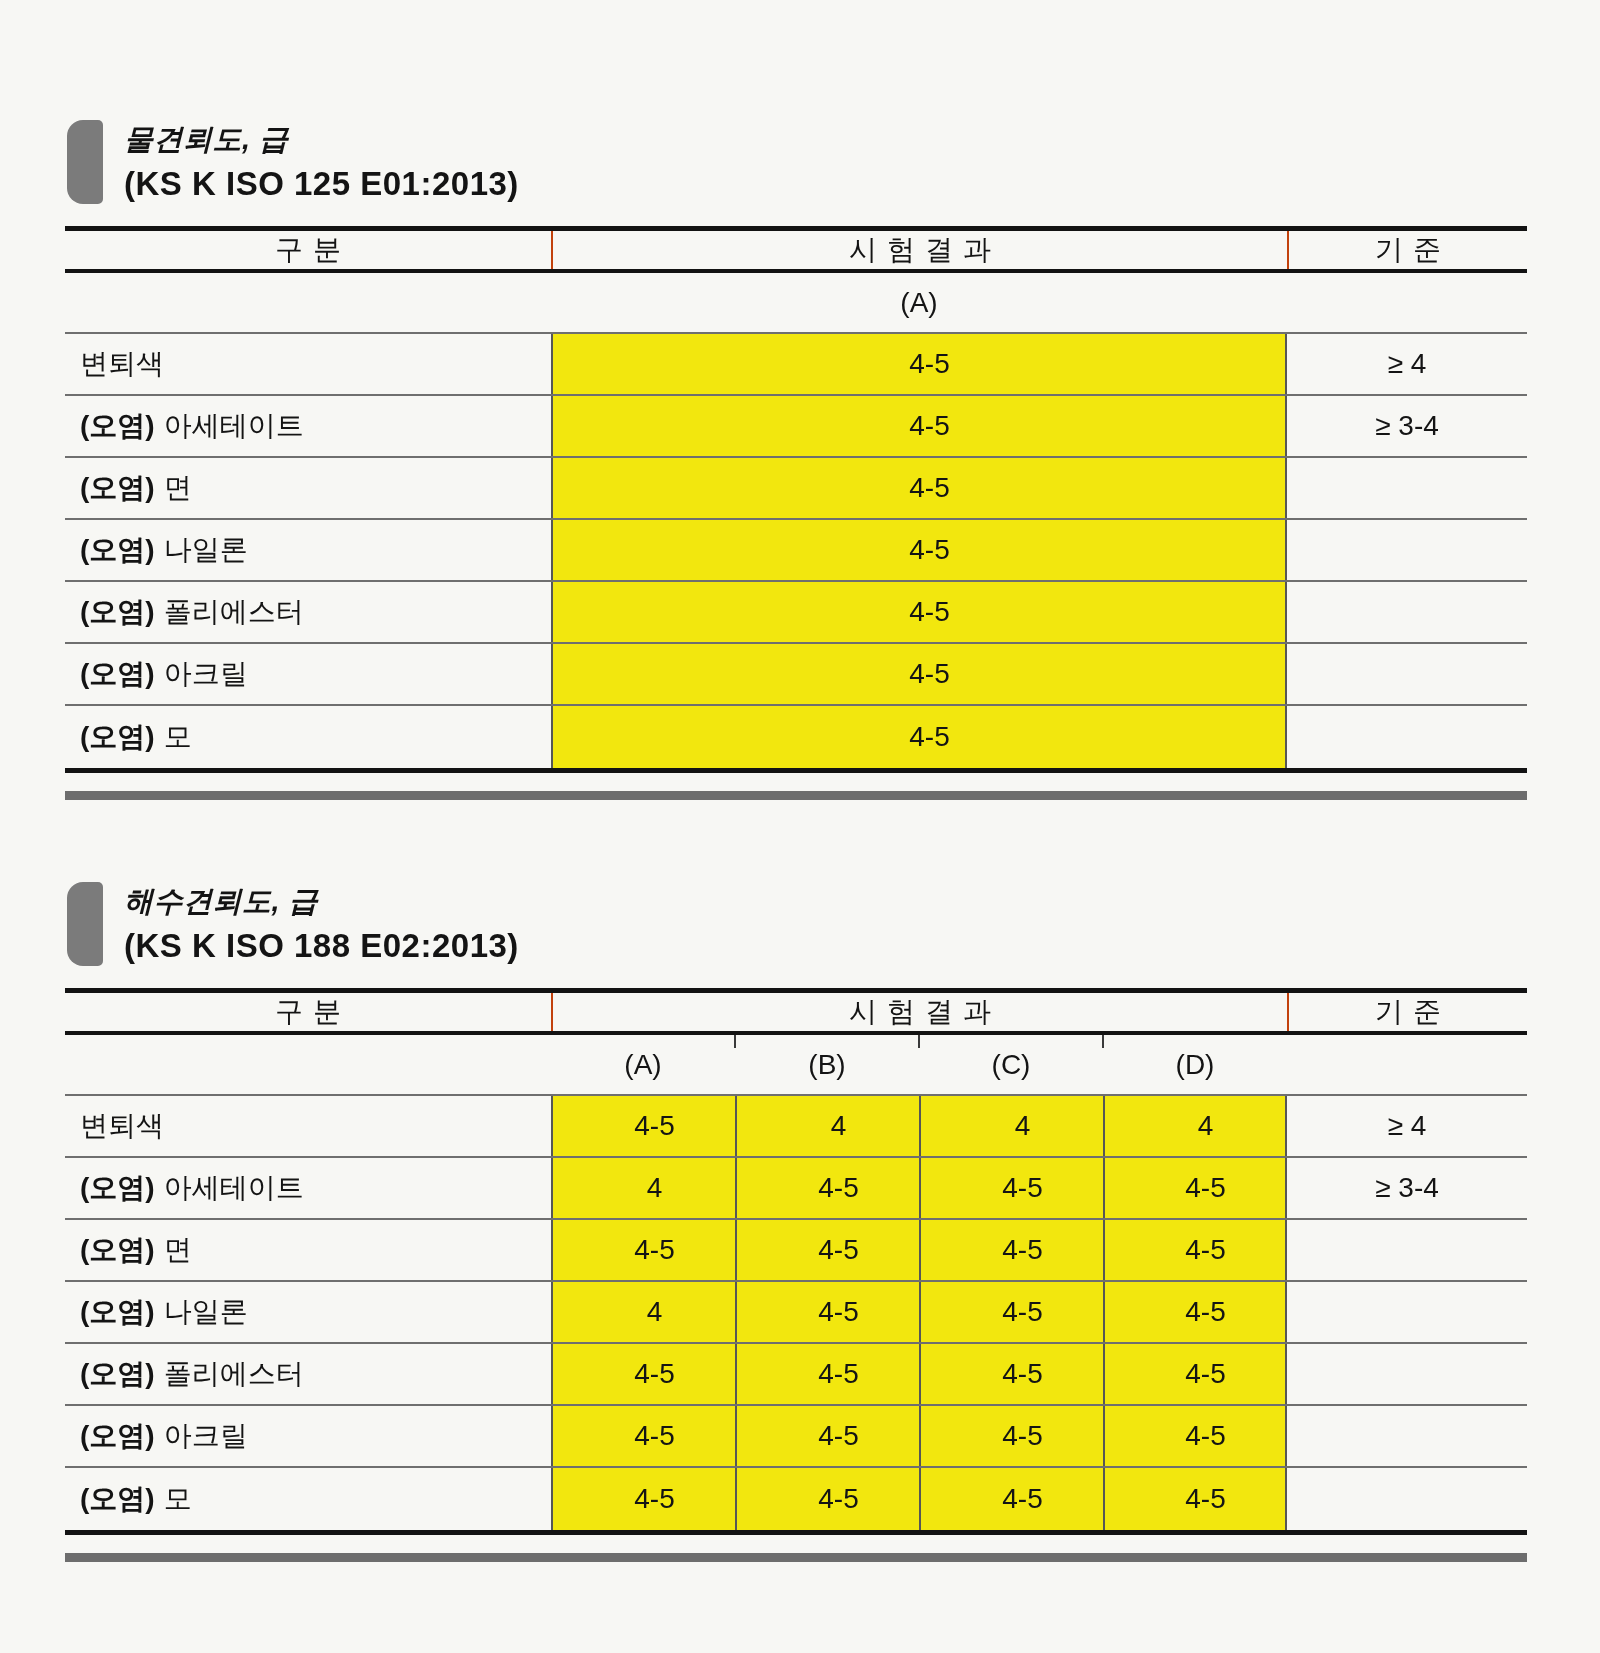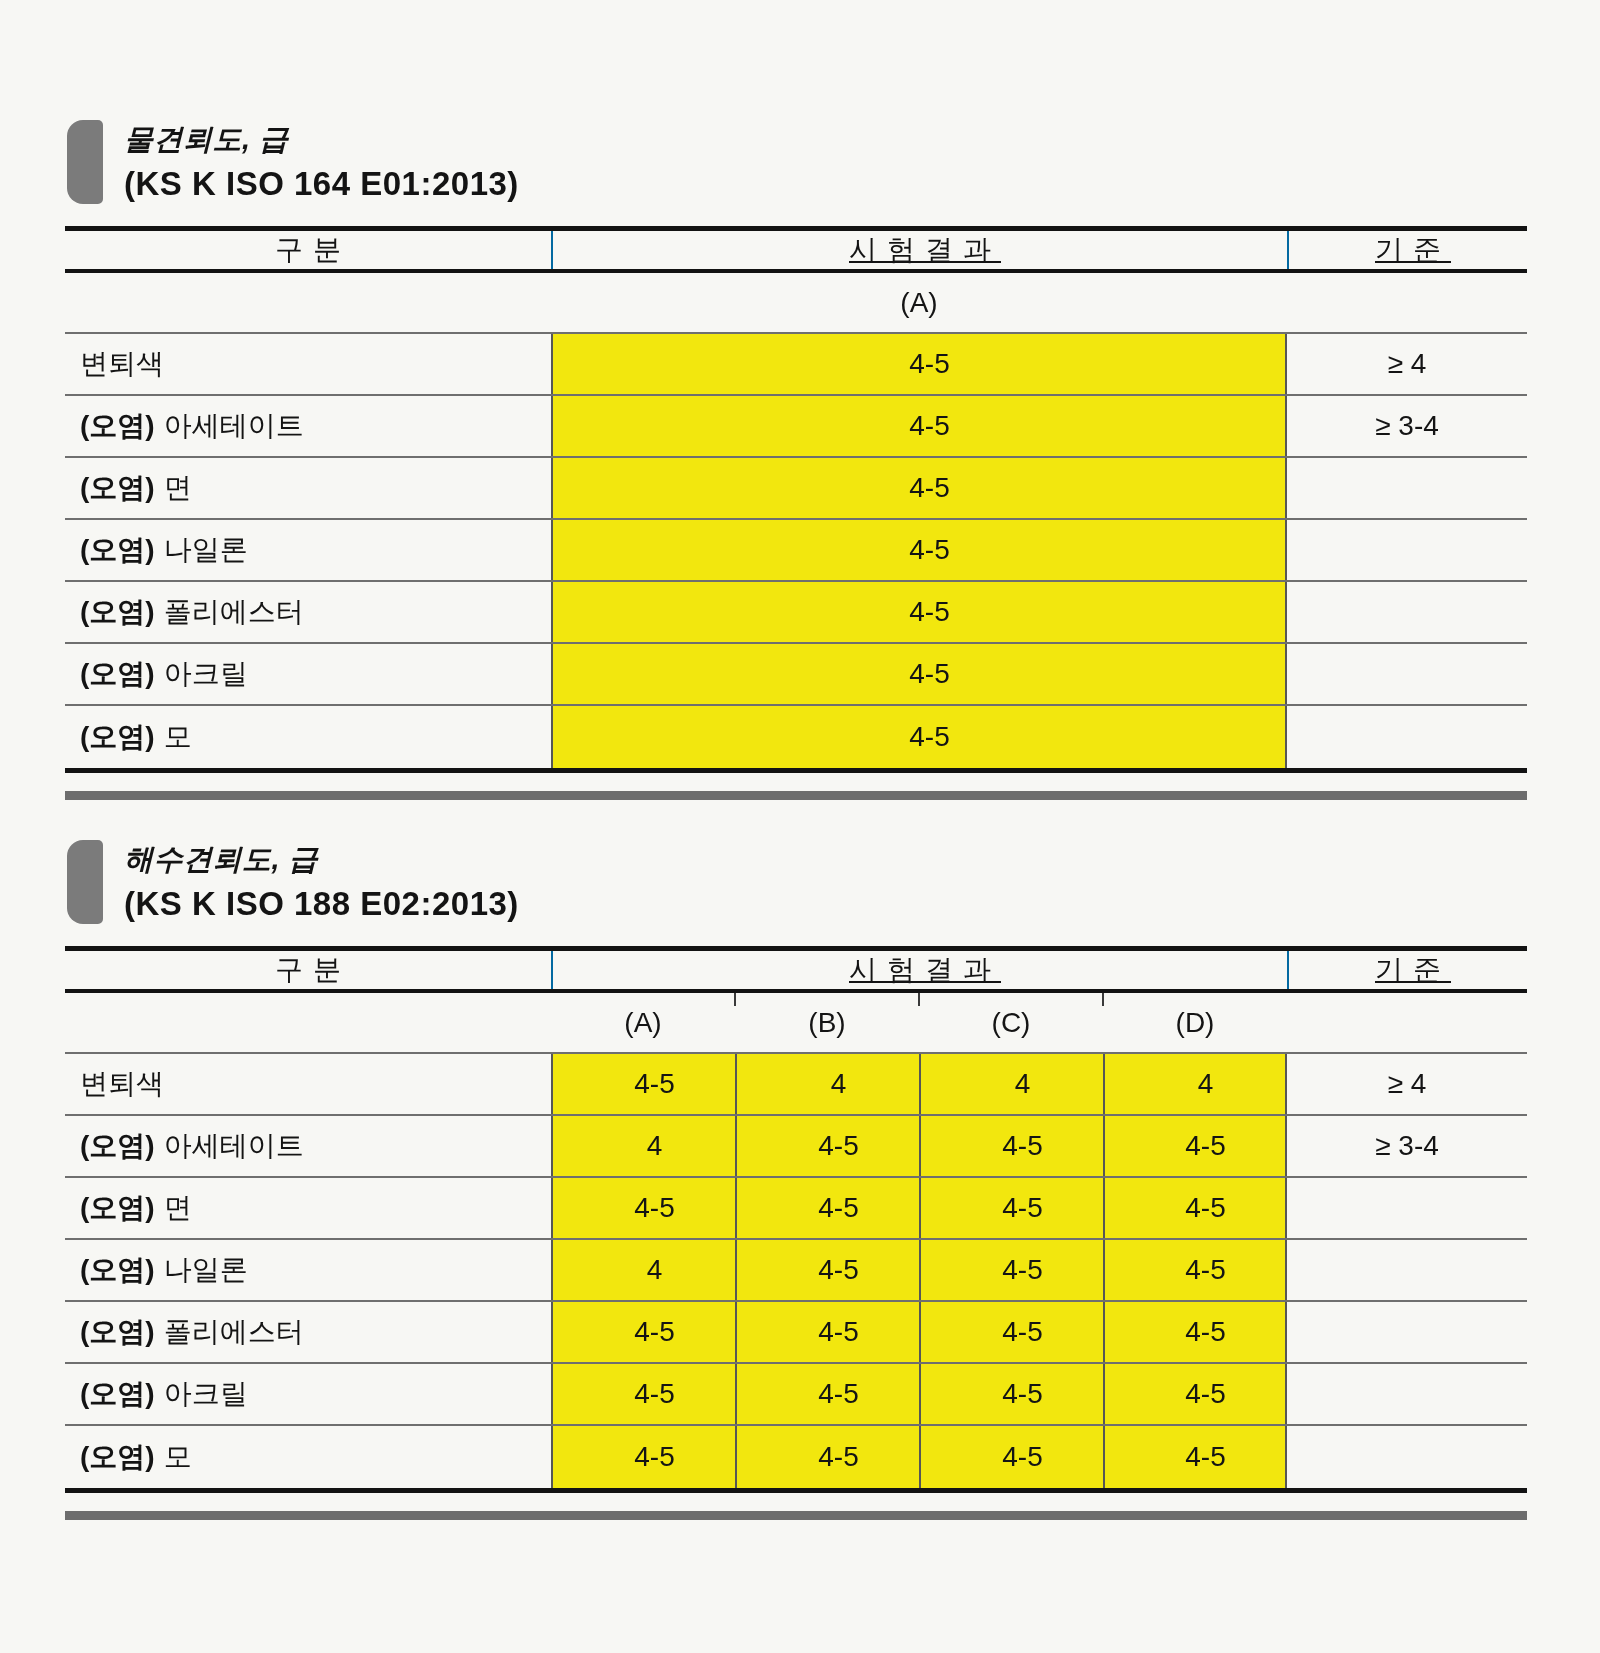--- a/index.html
+++ b/index.html
@@ -69,21 +69,21 @@
     border-bottom: 4px solid var(--line-strong);
   }
   .hdr-cell {
     display: flex;
     align-items: center;
     justify-content: center;
     letter-spacing: 10px;
     text-indent: 10px;
     font-size: 28px;
   }
-  .hdr-cell + .hdr-cell { border-left: 2px solid #0369a1; text-decoration: underline; }
+  .hdr-cell + .hdr-cell { border-left: 2px solid #c2410c; }
   .sub-row {
     position: relative;
     display: grid;
     height: 61px;
     border-bottom: 2px solid var(--line-thin);
   }
   .t1 .sub-row { grid-template-columns: 486px 736px 240px; }
   .t2 .sub-row { grid-template-columns: 486px 184px 184px 184px 184px 240px; }
   .sub-cell {
     display: flex;
@@ -129,33 +129,33 @@
     display: flex;
     align-items: center;
     justify-content: center;
   }
   .end-bar {
     width: 1462px;
     height: 9px;
     background: var(--bar);
     margin-top: 18px;
   }
-  .section + .section { margin-top: 40px; }
+  .section + .section { margin-top: 82px; }
 </style>
 </head>
 <body>
 
 <div class="page">
 
   <div class="section">
     <div class="section-header">
       <div class="marker"></div>
       <div class="titles">
         <div class="section-title">물견뢰도, 급</div>
-        <div class="section-subtitle">(KS K ISO 164 E01:2013)</div>
+        <div class="section-subtitle">(KS K ISO 125 E01:2013)</div>
       </div>
     </div>
 
     <div class="tbl t1">
       <div class="hdr-row">
         <div class="hdr-cell">구분</div>
         <div class="hdr-cell">시험결과</div>
         <div class="hdr-cell">기준</div>
       </div>
       <div class="sub-row">

